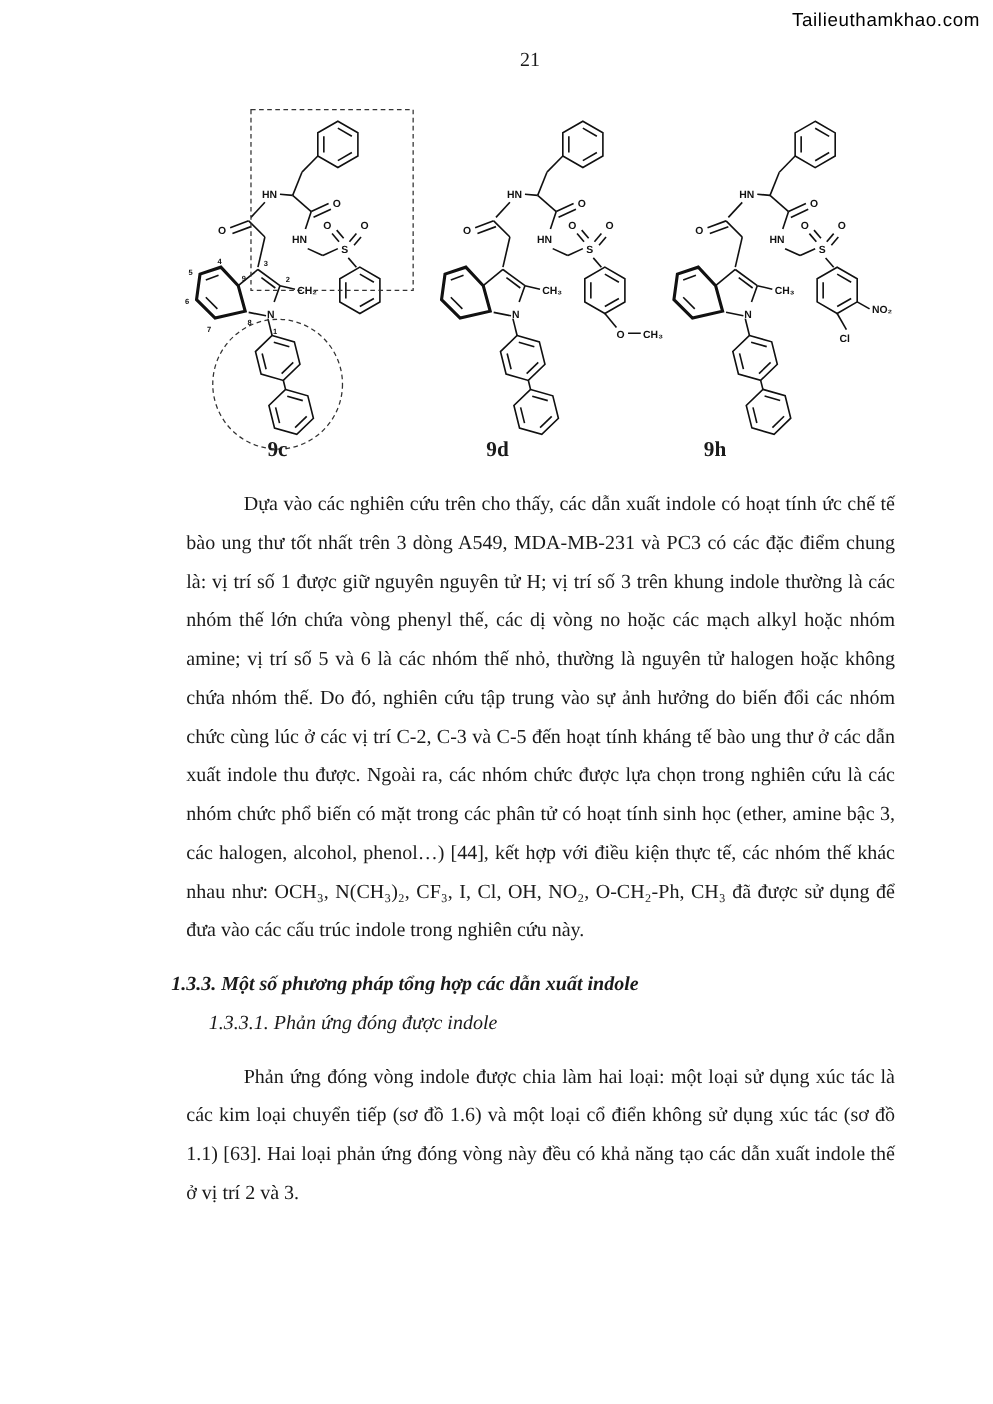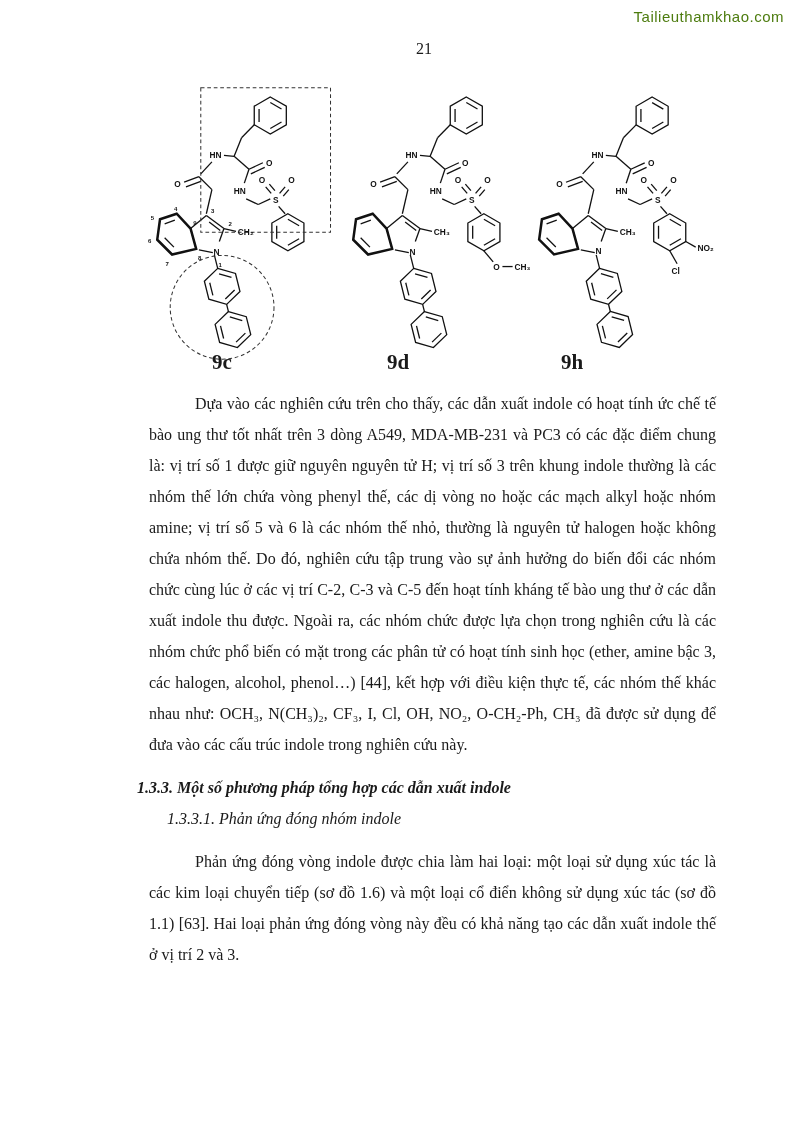--- a/index.html
+++ b/index.html
@@ -4,31 +4,31 @@
 <style>
   html,body { margin:0; padding:0; }
   body {
     width:794px; height:1123px; position:relative;
     background:#ffffff; overflow:hidden;
     font-family:"Liberation Serif", serif; color:#1a1a1a;
   }
   .watermark {
     position:absolute; top:8px; right:10px;
     font-family:"Liberation Sans", sans-serif;
-    font-size:15px; color:#4d7c0f; letter-spacing:0.5px;margin-left:48px;
+    font-size:15px; color:#000000; letter-spacing:0.5px;margin-left:48px;
   }
   .page-number {
     position:absolute; top:40px; left:0; width:794px;
     text-align:center; font-size:16px; transform:translateX(27px);
   }
   .figure { position:absolute; top:84px; left:0; width:794px; height:300px;padding-left:17px; }
   .mol { position:absolute; top:0; }
   .fig-label {
     position:absolute; top:266px; width:60px; text-align:center;
-    font-weight:bold; font-size:21px;
+    font-weight:bold; font-size:17px;
   }
   
   svg .bond line, svg .bond path, svg .bond polygon { stroke:#111; stroke-width:1.4; fill:none; }
   svg .bond .bold { stroke-width:2.7; }
   svg .dash { stroke:#333; stroke-width:1.1; fill:none; stroke-dasharray:4 3; }
   svg text.atom {
     font-family:"Liberation Sans", sans-serif; font-weight:bold;
     font-size:9px; fill:#111;
   }
   svg text.num {
@@ -240,15 +240,15 @@
   </svg>
 
   <div class="fig-label" style="left:192px">9c</div>
   <div class="fig-label" style="left:368px">9d</div>
   <div class="fig-label" style="left:542px">9h</div>
 </div>
 
 <div class="text-block">
   <p>Dựa vào các nghiên cứu trên cho thấy, các dẫn xuất indole có hoạt tính ức chế tế bào ung thư tốt nhất trên 3 dòng A549, MDA-MB-231 và PC3 có các đặc điểm chung là: vị trí số 1 được giữ nguyên nguyên tử H; vị trí số 3 trên khung indole thường là các nhóm thế lớn chứa vòng phenyl thế, các dị vòng no hoặc các mạch alkyl hoặc nhóm amine; vị trí số 5 và 6 là các nhóm thế nhỏ, thường là nguyên tử halogen hoặc không chứa nhóm thế. Do đó, nghiên cứu tập trung vào sự ảnh hưởng do biến đổi các nhóm chức cùng lúc ở các vị trí C-2, C-3 và C-5 đến hoạt tính kháng tế bào ung thư ở các dẫn xuất indole thu được. Ngoài ra, các nhóm chức được lựa chọn trong nghiên cứu là các nhóm chức phổ biến có mặt trong các phân tử có hoạt tính sinh học (ether, amine bậc 3, các halogen, alcohol, phenol…) [44], kết hợp với điều kiện thực tế, các nhóm thế khác nhau như: OCH₃, N(CH₃)₂, CF₃, I, Cl, OH, NO₂, O-CH₂-Ph, CH₃ đã được sử dụng để đưa vào các cấu trúc indole trong nghiên cứu này.</p>
   <h3>1.3.3. Một số phương pháp tổng hợp các dẫn xuất indole</h3>
-  <h4>1.3.3.1. Phản ứng đóng nhóm indole</h4>
+  <h4>1.3.3.1. Phản ứng đóng được indole</h4>
   <p>Phản ứng đóng vòng indole được chia làm hai loại: một loại sử dụng xúc tác là các kim loại chuyển tiếp (sơ đồ 1.6) và một loại cổ điển không sử dụng xúc tác (sơ đồ 1.1) [63]. Hai loại phản ứng đóng vòng này đều có khả năng tạo các dẫn xuất indole thế ở vị trí 2 và 3.</p>
 </div>
 
 </body></html>

